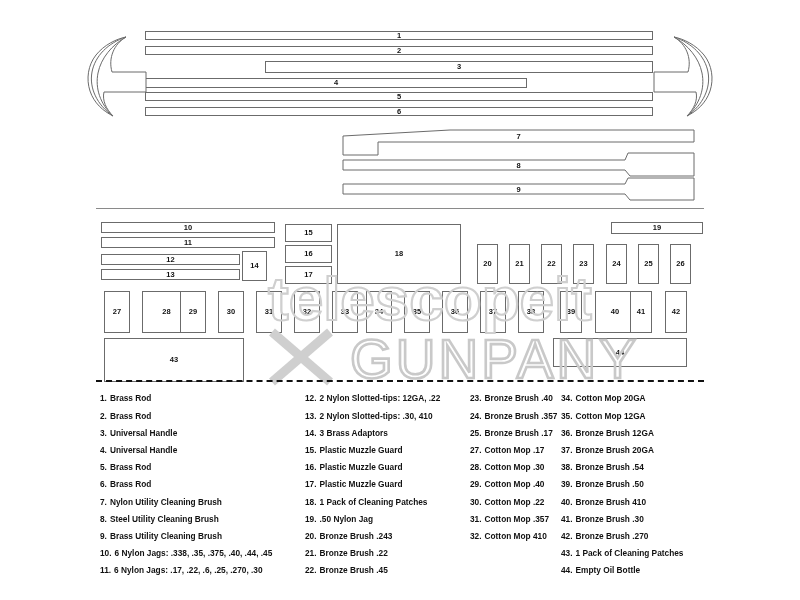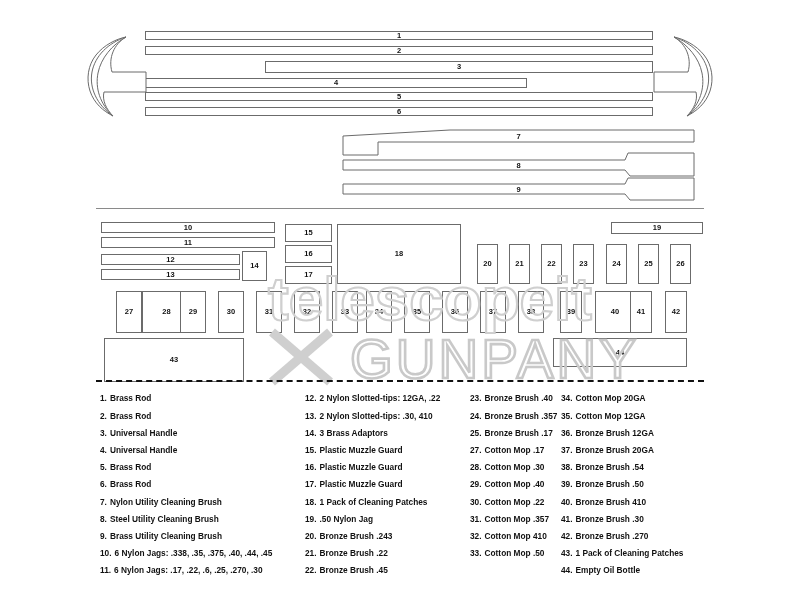--- a/index.html
+++ b/index.html
@@ -184,21 +184,21 @@
   <div class="bx" style="left:606px;top:244px;width:21px;height:40px;">
     <span class="num">24</span>
   </div>
   <div class="bx" style="left:638px;top:244px;width:21px;height:40px;">
     <span class="num">25</span>
   </div>
   <div class="bx" style="left:670px;top:244px;width:21px;height:40px;">
     <span class="num">26</span>
   </div>
 
-  <div class="bx" style="left:116px;top:291px;width:26px;height:42px;">
+  <div class="bx" style="left:104px;top:291px;width:26px;height:42px;">
     <span class="num">27</span>
   </div>
   <div class="bx" style="left:142px;top:291px;width:49px;height:42px;">
     <span class="num">28</span>
   </div>
   <div class="bx" style="left:180px;top:291px;width:26px;height:42px;">
     <span class="num">29</span>
   </div>
   <div class="bx" style="left:218px;top:291px;width:26px;height:42px;">
     <span class="num">30</span>
@@ -375,24 +375,20 @@
           <span>Cotton Mop .22</span>
         </div>
       <div class="litem">
           <span class="lnum">31.</span>
           <span>Cotton Mop .357</span>
         </div>
       <div class="litem">
           <span class="lnum">32.</span>
           <span>Cotton Mop 410</span>
         </div>
-      <div class="litem">
-          <span class="lnum">33.</span>
-          <span>Cotton Mop .50</span>
-        </div>
     </div>
 
     <div class="lcol" style="left:561px;width:150px;">
       <div class="litem">
           <span class="lnum">34.</span>
           <span>Cotton Mop 20GA</span>
         </div>
       <div class="litem">
           <span class="lnum">35.</span>
           <span>Cotton Mop 12GA</span>

